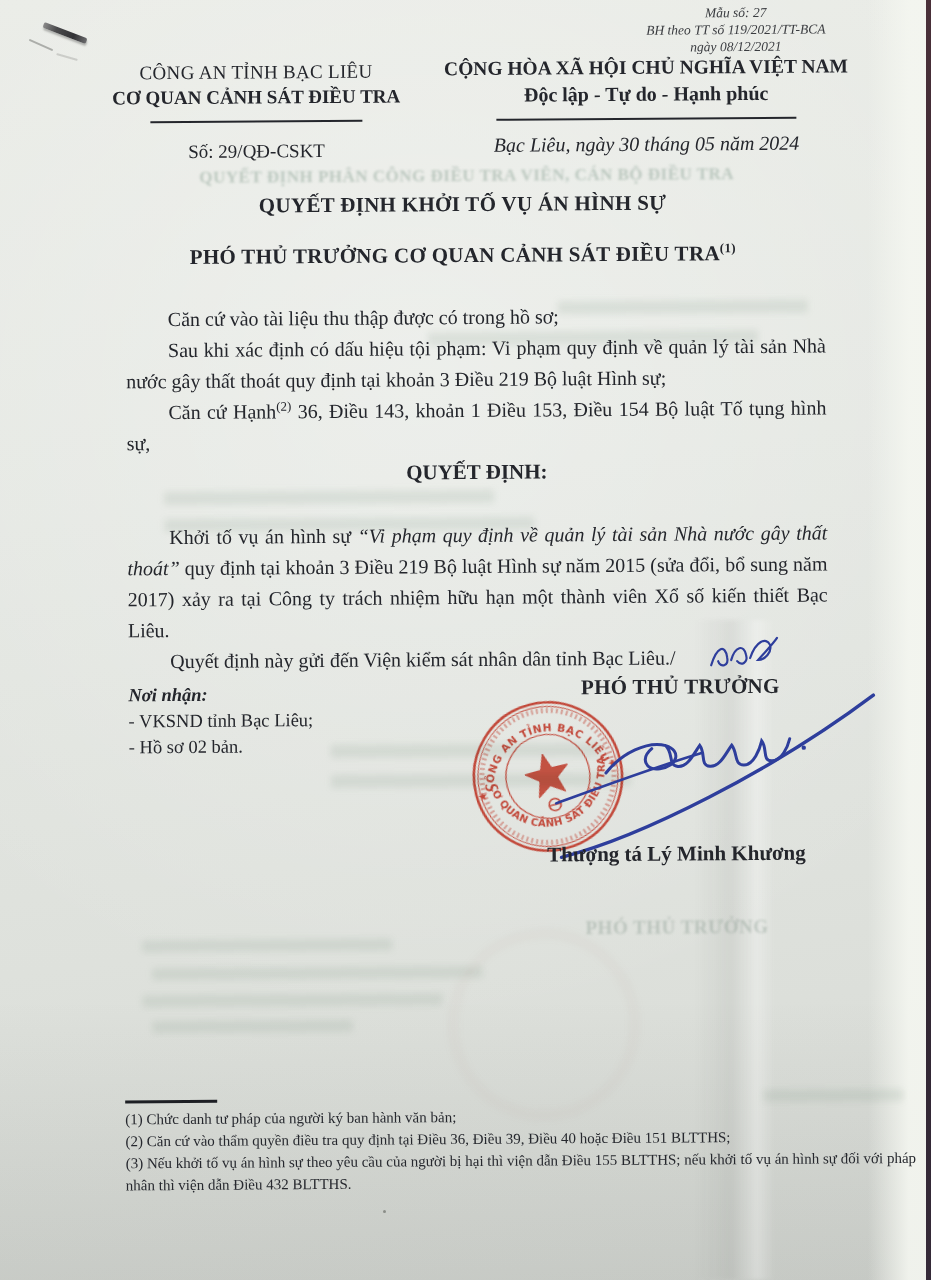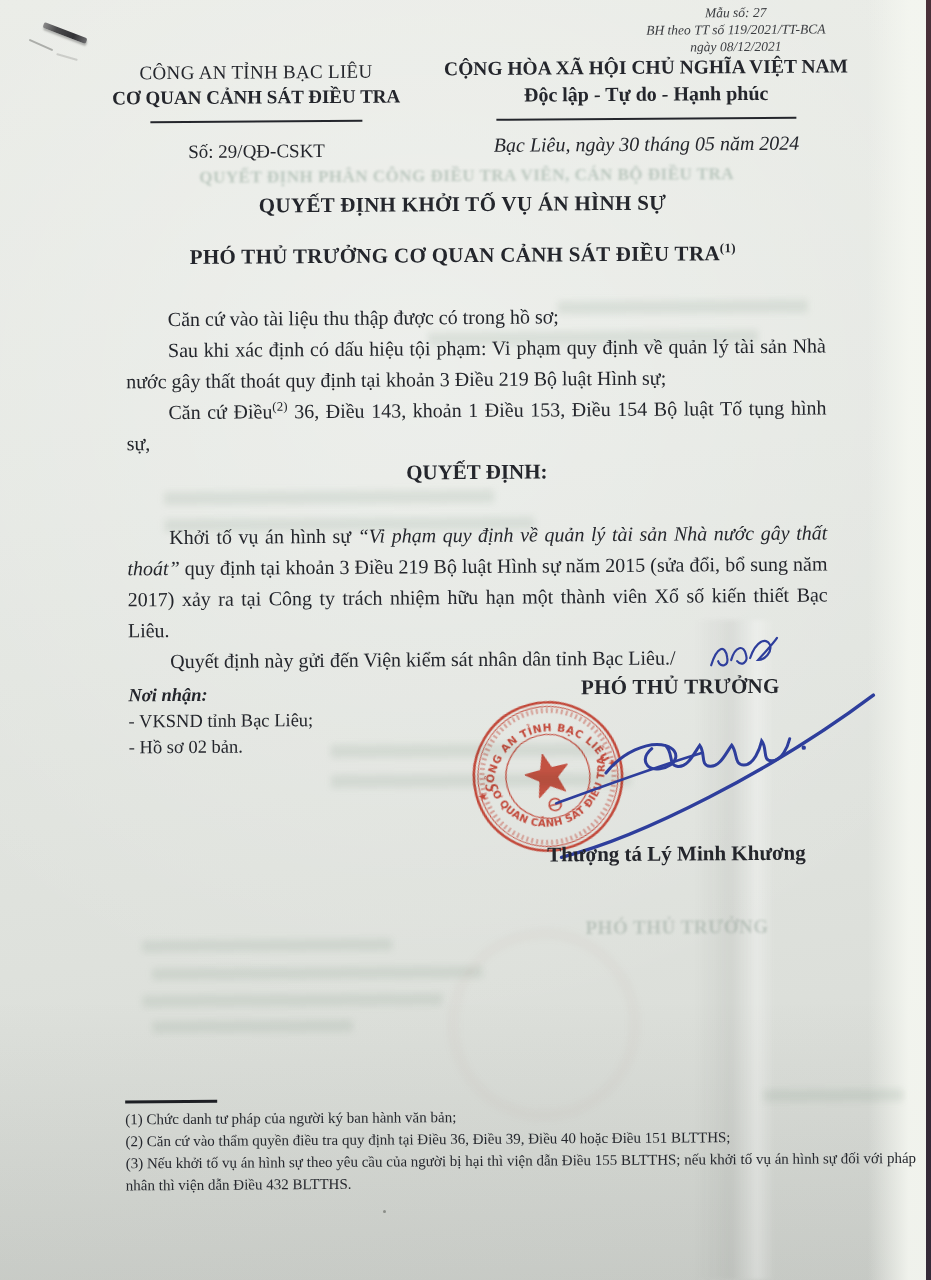--- a/index.html
+++ b/index.html
@@ -129,21 +129,21 @@
       <span class="rule"></span>
       <div class="date">Bạc Liêu, ngày 30 tháng 05 năm 2024</div>
     </div>
 
     <div class="title1">QUYẾT ĐỊNH KHỞI TỐ VỤ ÁN HÌNH SỰ</div>
     <div class="title2"><span>PHÓ THỦ TRƯỞNG CƠ QUAN CẢNH SÁT ĐIỀU TRA</span><sup class="fnref">(1)</sup></div>
 
     <div class="body-text">
       <p>Căn cứ vào tài liệu thu thập được có trong hồ sơ;</p>
       <p>Sau khi xác định có dấu hiệu tội phạm: Vi phạm quy định về quản lý tài sản Nhà nước gây thất thoát quy định tại khoản 3 Điều 219 Bộ luật Hình sự;</p>
-      <p><span>Căn cứ Điều</span><sup class="fnref2">(2)</sup><span> 36, Điều 143, khoản 1 Điều 153, Điều 154 Bộ luật Tố tụng hình sự,</span></p>
+      <p><span>Căn cứ Hạnh</span><sup class="fnref2">(2)</sup><span> 36, Điều 143, khoản 1 Điều 153, Điều 154 Bộ luật Tố tụng hình sự,</span></p>
       <p class="decision-heading">QUYẾT ĐỊNH:</p>
       <p class="p-main"><span>Khởi tố vụ án hình sự </span><i>“Vi phạm quy định về quản lý tài sản Nhà nước gây thất thoát”</i><span> quy định tại khoản 3 Điều 219 Bộ luật Hình sự năm 2015 (sửa đổi, bổ sung năm 2017) xảy ra tại Công ty trách nhiệm hữu hạn một thành viên Xổ số kiến thiết Bạc Liêu.</span></p>
       <p>Quyết định này gửi đến Viện kiểm sát nhân dân tỉnh Bạc Liêu./</p>
     </div>
 
     <div class="recipients">
       <div class="label">Nơi nhận:</div>
       <div>- VKSND tỉnh Bạc Liêu;</div>
       <div>- Hồ sơ 02 bản.</div>
     </div>

